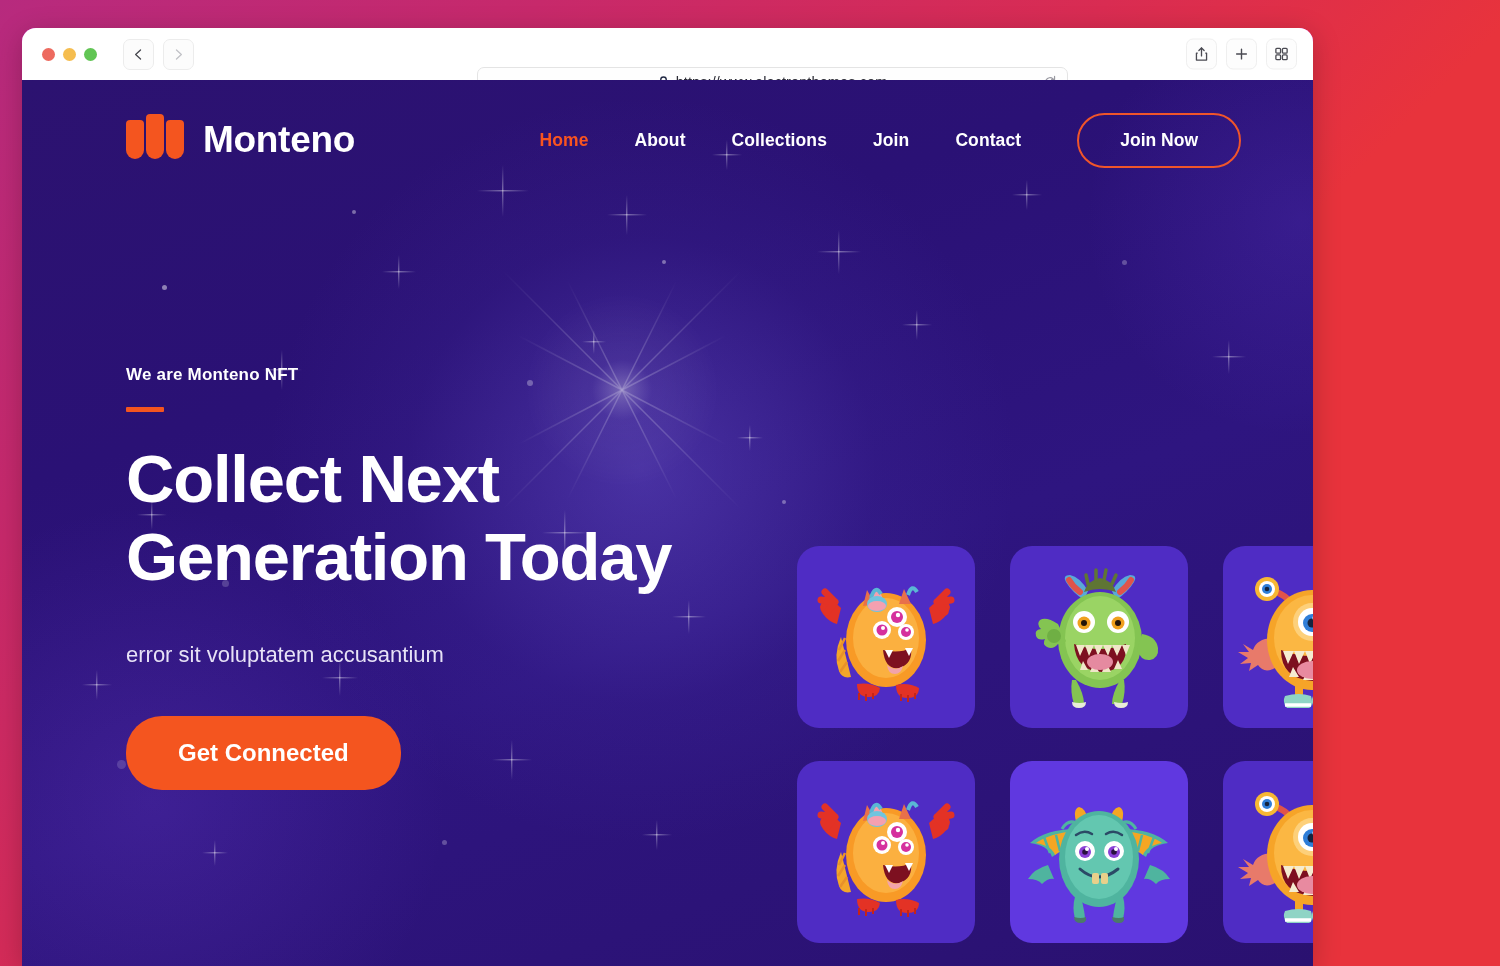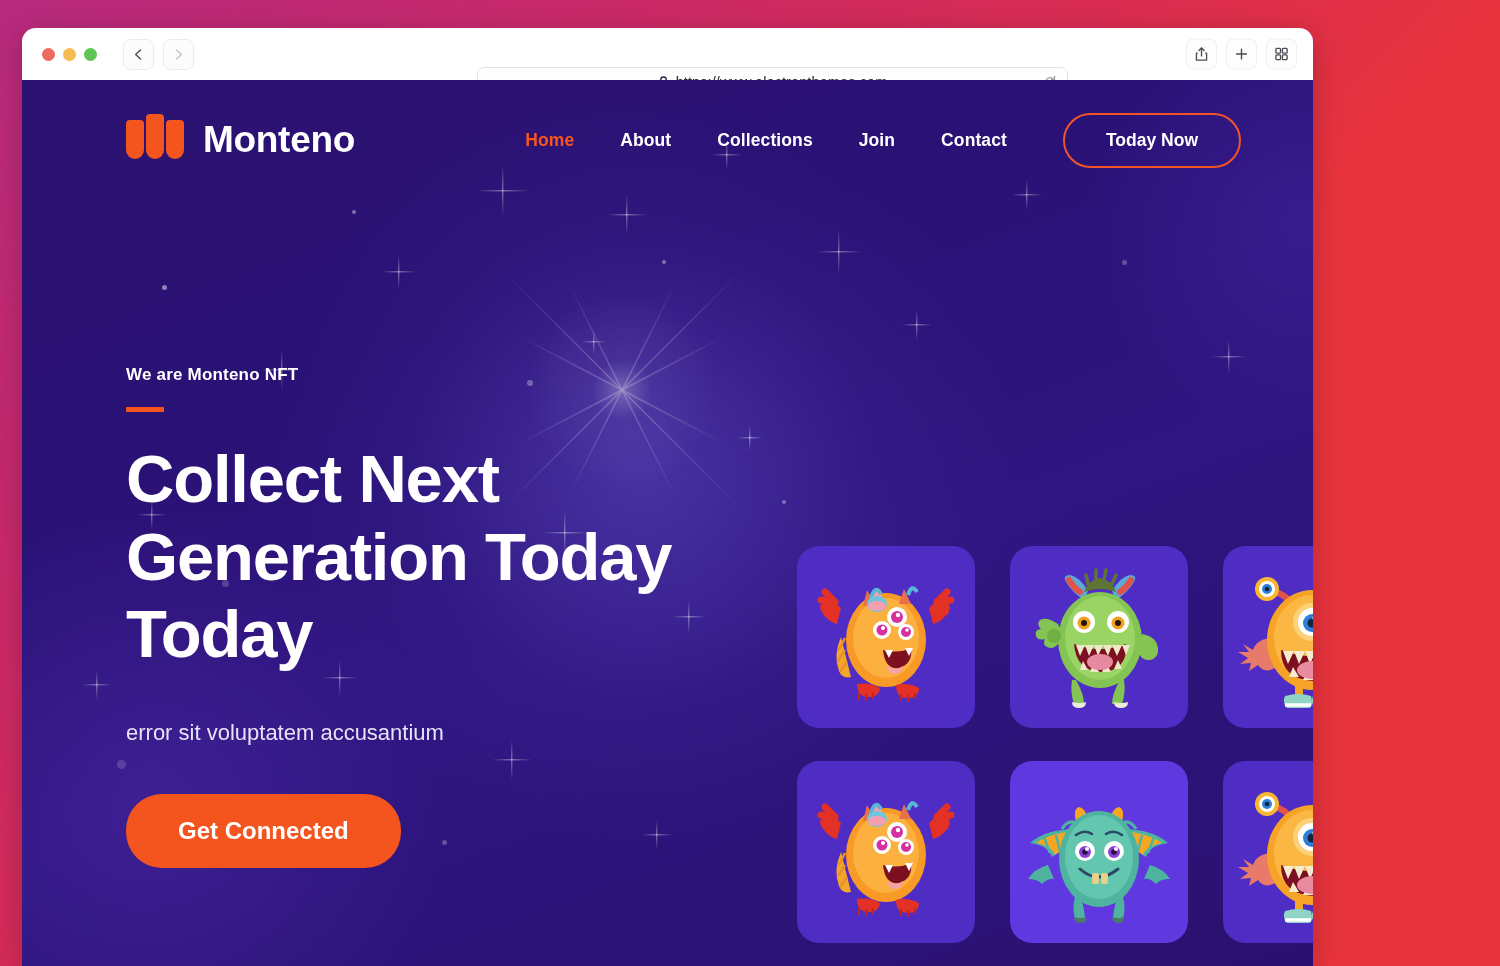--- a/index.html
+++ b/index.html
@@ -391,32 +391,31 @@
         </span>
         <span class="logo-text">Monteno</span>
       </div>
 
       <nav class="nav">
         <span class="nav-item active">Home</span>
         <span class="nav-item">About</span>
         <span class="nav-item">Collections</span>
         <span class="nav-item">Join</span>
         <span class="nav-item">Contact</span>
-        <button class="join-btn">Today Now</button>
+        <button class="join-btn">Join Now</button>
       </nav>
     </div>
 
     <div class="hero">
       <div class="hero-left">
         <div class="eyebrow">We are Monteno NFT</div>
         <div class="eyebrow-rule"></div>
         <h1 class="hero-title">
           <span>Collect Next</span><br>
           <span>Generation Today</span><br>
-          <span>Today</span>
         </h1>
         <p class="hero-sub">error sit voluptatem accusantium</p>
         <button class="cta-btn">Get Connected</button>
       </div>
 
       <div class="hero-right">
 
         <div class="nft-card">
           <svg width="150" height="150" viewBox="0 0 150 150">
             <path d="M118 46 q10-10 18-6 q6 4 0 12 q-6 8-14 10 z" fill="#e33225"></path>

